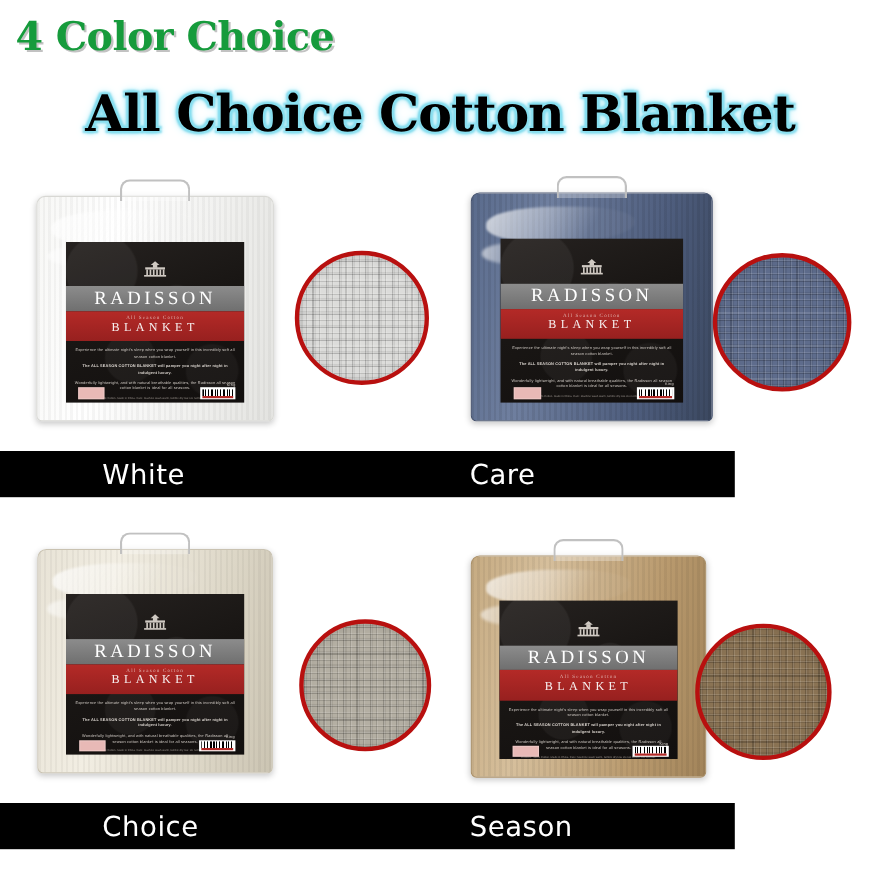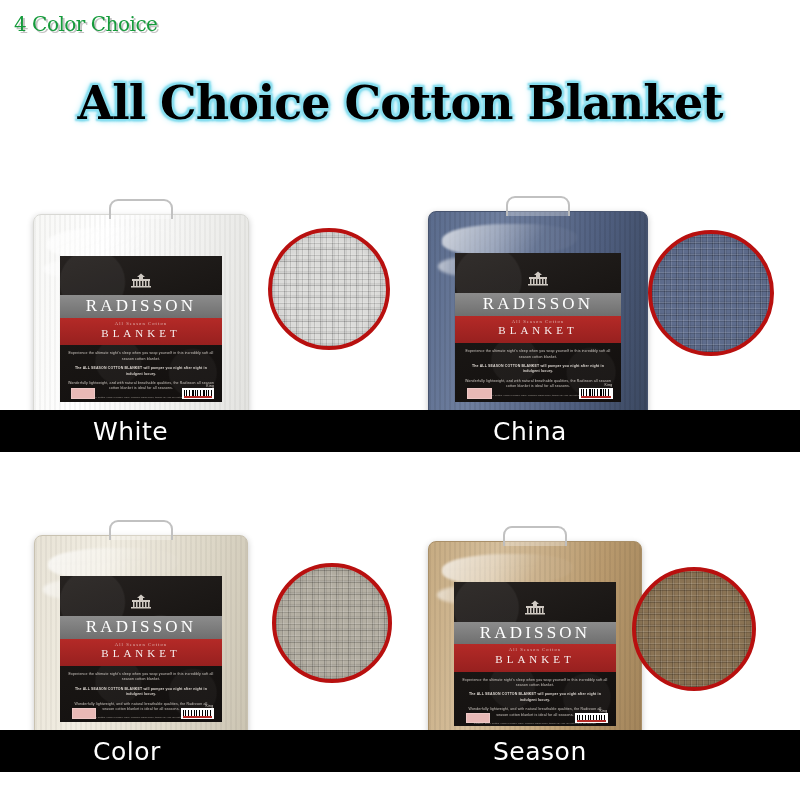--- a/index.html
+++ b/index.html
@@ -13,22 +13,22 @@
     position: relative;
   }
 
   .page { position: relative; width: 800px; height: 800px; background:#fff; }
 
   
   .headline-green {
     position: absolute;
     left: 14px; top: 12px;
     font-family: "DejaVu Serif", serif;
-    font-weight: normal;
-    font-size: 20px;
+    font-weight: bold;
+    font-size: 36px;
     letter-spacing: -0.5px;
     color: #169b3c;
     text-shadow: 2px 2px 0 rgba(120,120,120,0.45);
     white-space: nowrap;
   }
 
   .headline-main {
     position: absolute;
     left: 50%; top: 76px;
     transform: translateX(-50%);
@@ -53,21 +53,20 @@
   .cell-tl { left: 0;   top: 150px; width: 400px; height: 258px; }
   .cell-tr { left: 400px; top: 150px; width: 400px; height: 258px; }
   .cell-bl { left: 0;   top: 485px; width: 400px; height: 240px; }
   .cell-br { left: 400px; top: 485px; width: 400px; height: 240px; }
 
   
   .pkg {
     position: absolute;
     border-radius: 8px 8px 5px 5px;
     box-shadow: 0 2px 6px rgba(0,0,0,0.22);
-    margin-top: 36px;
   }
   .pkg-white { left: 33px; top: 28px; width: 216px; height: 205px;
     background:
       repeating-linear-gradient(90deg, rgba(0,0,0,0.035) 0 2px, rgba(255,255,255,0) 2px 5px),
       linear-gradient(100deg,#f7f7f5 0%,#ffffff 30%,#f0f0ee 70%,#e3e3e0 100%);
     border: 1px solid #d8d8d4; }
   .pkg-blue { left: 28px; top: 25px; width: 220px; height: 208px;
     background:
       repeating-linear-gradient(90deg, rgba(0,0,0,0.07) 0 2px, rgba(255,255,255,0) 2px 5px),
       linear-gradient(100deg,#5a6b8c 0%,#6f7f9f 28%,#4e5d7d 72%,#3b4860 100%);
@@ -240,21 +239,21 @@
   }
 
   .sw-white { left: 268px; top: 78px; width: 122px; height: 122px; background:#dcdcda; }
   .sw-blue  { left: 248px; top: 80px; width: 126px; height: 126px; background:#5e6c8c; }
   .sw-wheat { left: 272px; top: 78px; width: 120px; height: 120px; background:#b4afa3; }
   .sw-latte { left: 232px; top: 82px; width: 124px; height: 124px; background:#8a7354; }
 
   
   .name-band {
     position: absolute;
-    left: 0; width: 800px; height: 42px;
+    left: 0; width: 668px; height: 42px;
     background: #000000;
     display: flex;
   }
   .band-top { top: 410px; }
   .band-bottom { top: 730px; }
   .band-cell {
     width: 400px;
     display: flex; align-items: center;
   }
   .band-label {
@@ -369,21 +368,21 @@
     <div class="swatch-circle sw-blue">
       <div class="weave"></div>
     </div>
   </div>
 
   <div class="name-band band-top">
     <div class="band-cell">
       <span class="band-label">White</span>
     </div>
     <div class="band-cell">
-      <span class="band-label">China</span>
+      <span class="band-label">Care</span>
     </div>
   </div>
 
   <div class="cell cell-bl">
     <div class="pkg pkg-wheat">
       <div class="handle"></div>
       <div class="sheen"></div>
       <div class="sheen2"></div>
 
       <div class="label-card">
@@ -471,20 +470,20 @@
       </div>
     </div>
 
     <div class="swatch-circle sw-latte">
       <div class="weave"></div>
     </div>
   </div>
 
   <div class="name-band band-bottom">
     <div class="band-cell">
-      <span class="band-label">Color</span>
+      <span class="band-label">Choice</span>
     </div>
     <div class="band-cell">
       <span class="band-label">Season</span>
     </div>
   </div>
 
 </div>
 
 </body></html>

